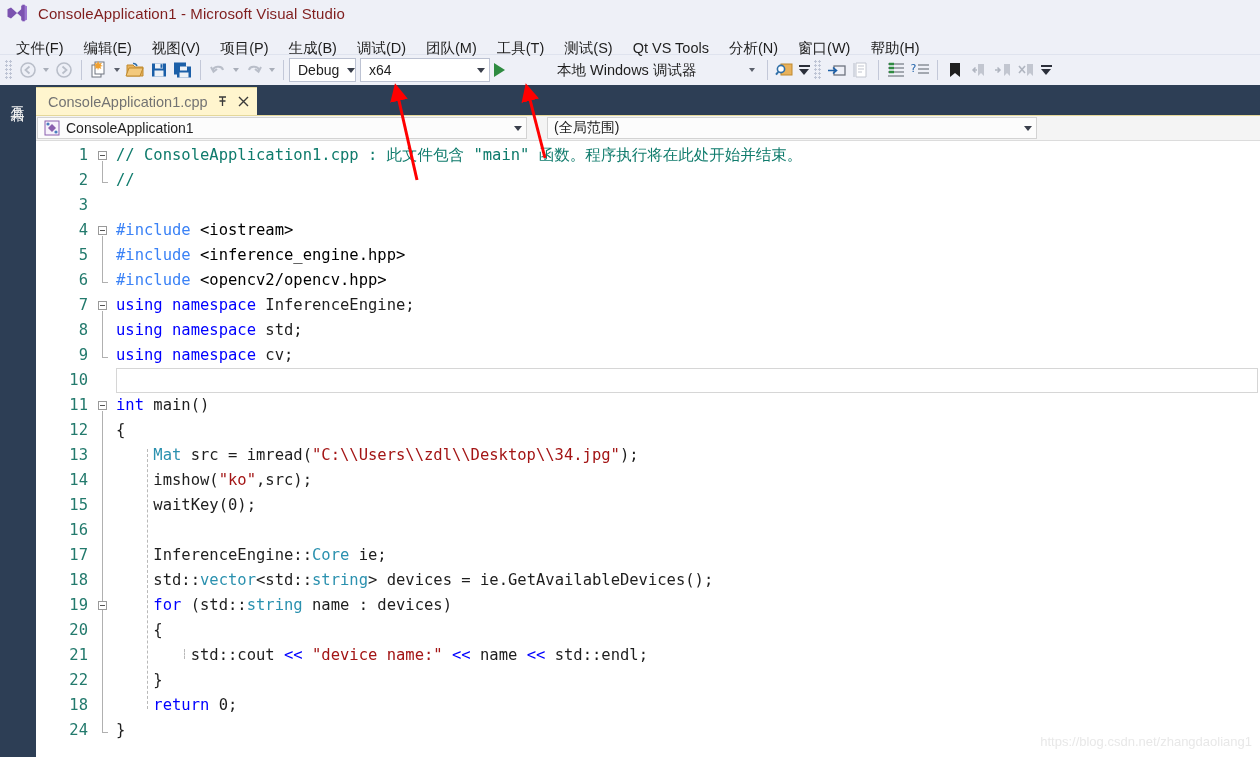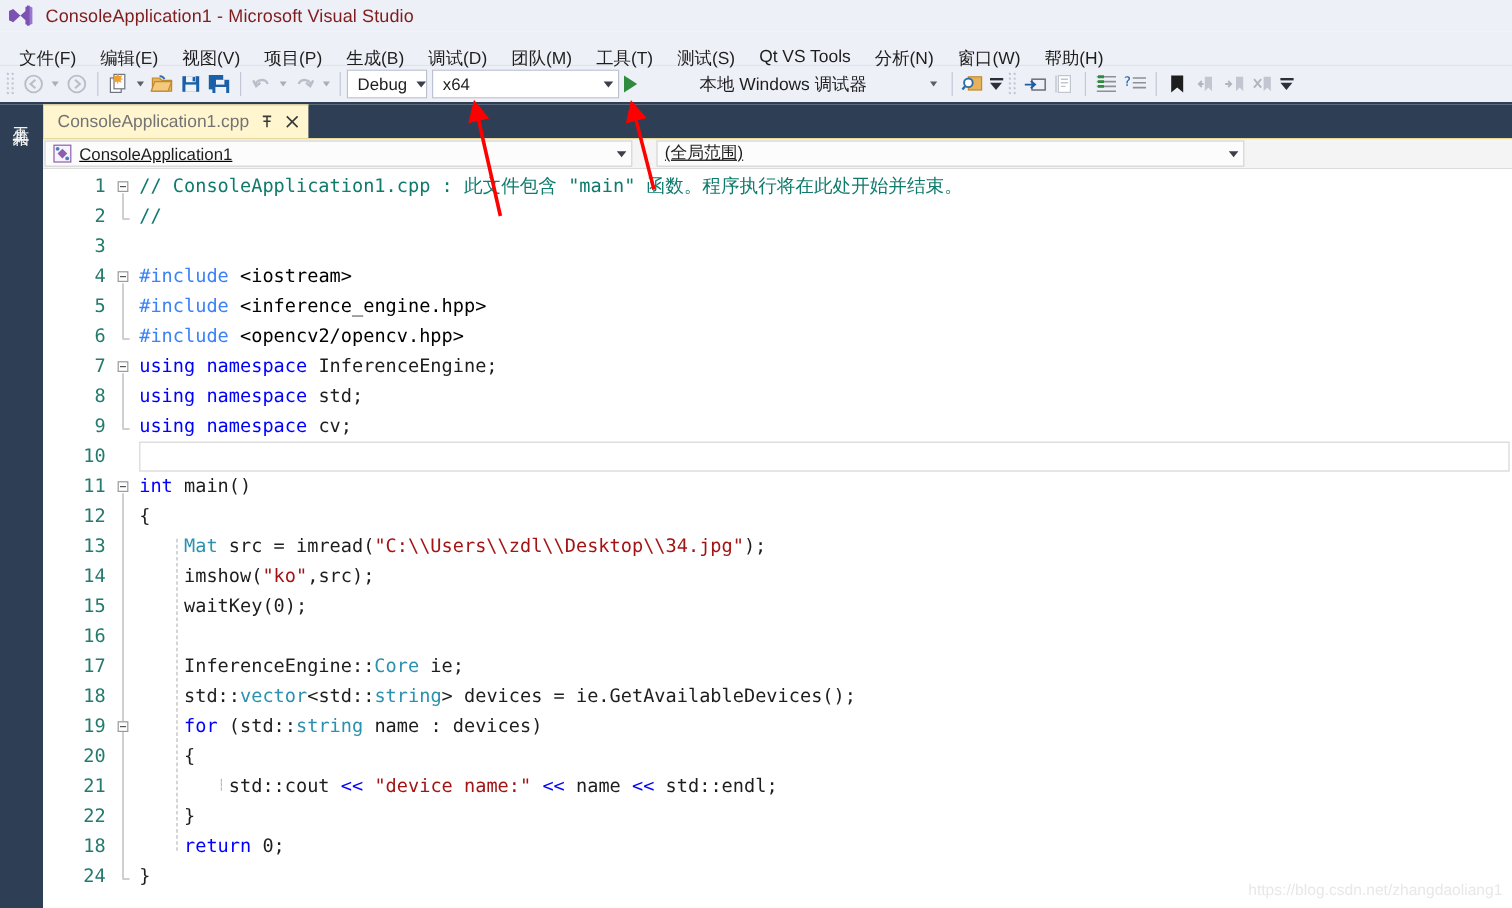--- a/index.html
+++ b/index.html
@@ -60,21 +60,21 @@
   .combo {
     height: 24px; border: 1px solid #bcc2d2; background: #ffffff;
     display: flex; align-items: center; justify-content: space-between;
     padding: 0 4px 0 8px; font-size: 14px; color: #1e1e1e; flex: none;
   }
   .combo .cb-arrow {
     width: 0; height: 0; border-left: 4px solid transparent;
     border-right: 4px solid transparent; border-top: 5px solid #3a3f4b; margin-left: 8px;
   }
   .combo-debug { width: 67px; }
-  .combo-plat  { width: 156px; margin-left: 4px; }
+  .combo-plat  { width: 130px; margin-left: 4px; }
   .run-btn {
     display: flex; align-items: center; height: 24px; padding: 0 4px;
     font-size: 14.5px; color: #1e1e1e; flex: none; cursor: default; gap: 45px;
   }
   .play-tri {
     width: 0; height: 0; border-top: 7px solid transparent;
     border-bottom: 7px solid transparent; border-left: 11px solid #2e8b40;
     margin-right: 7px;
   }
   .tb-overflow {
@@ -111,21 +111,20 @@
   }
   .tab-title { font-size: 14.5px; color: #737373; white-space: nowrap; }
   .tab-pin, .tab-close { font-size: 14px; color: #444; line-height: 1; cursor: default; }
   .tab-pin svg, .tab-close svg { display: block; }
 
   
   .navbar {
     height: 26px; background: #f4f4f4; display: flex; align-items: stretch;
     border-bottom: 1px solid #dcdcdc; flex: none;
     border-top: 1px solid #e5d89a;
-    text-decoration: underline;
   }
   .nav-combo {
     background: #fcfcfc; border: 1px solid #d3d3d3; margin: 1px 0 1px 1px;
     display: flex; align-items: center; padding: 0 4px 0 6px; min-width: 0;
   }
   .nav-combo.first { width: 490px; flex: none; }
   .nav-combo.second { width: 490px; flex: none; margin-left: 20px; }
   .nav-combo .nc-text {
     font-size: 14px; color: #1e1e1e; flex: 1; white-space: nowrap;
     overflow: hidden; display: flex; align-items: center; gap: 6px;

